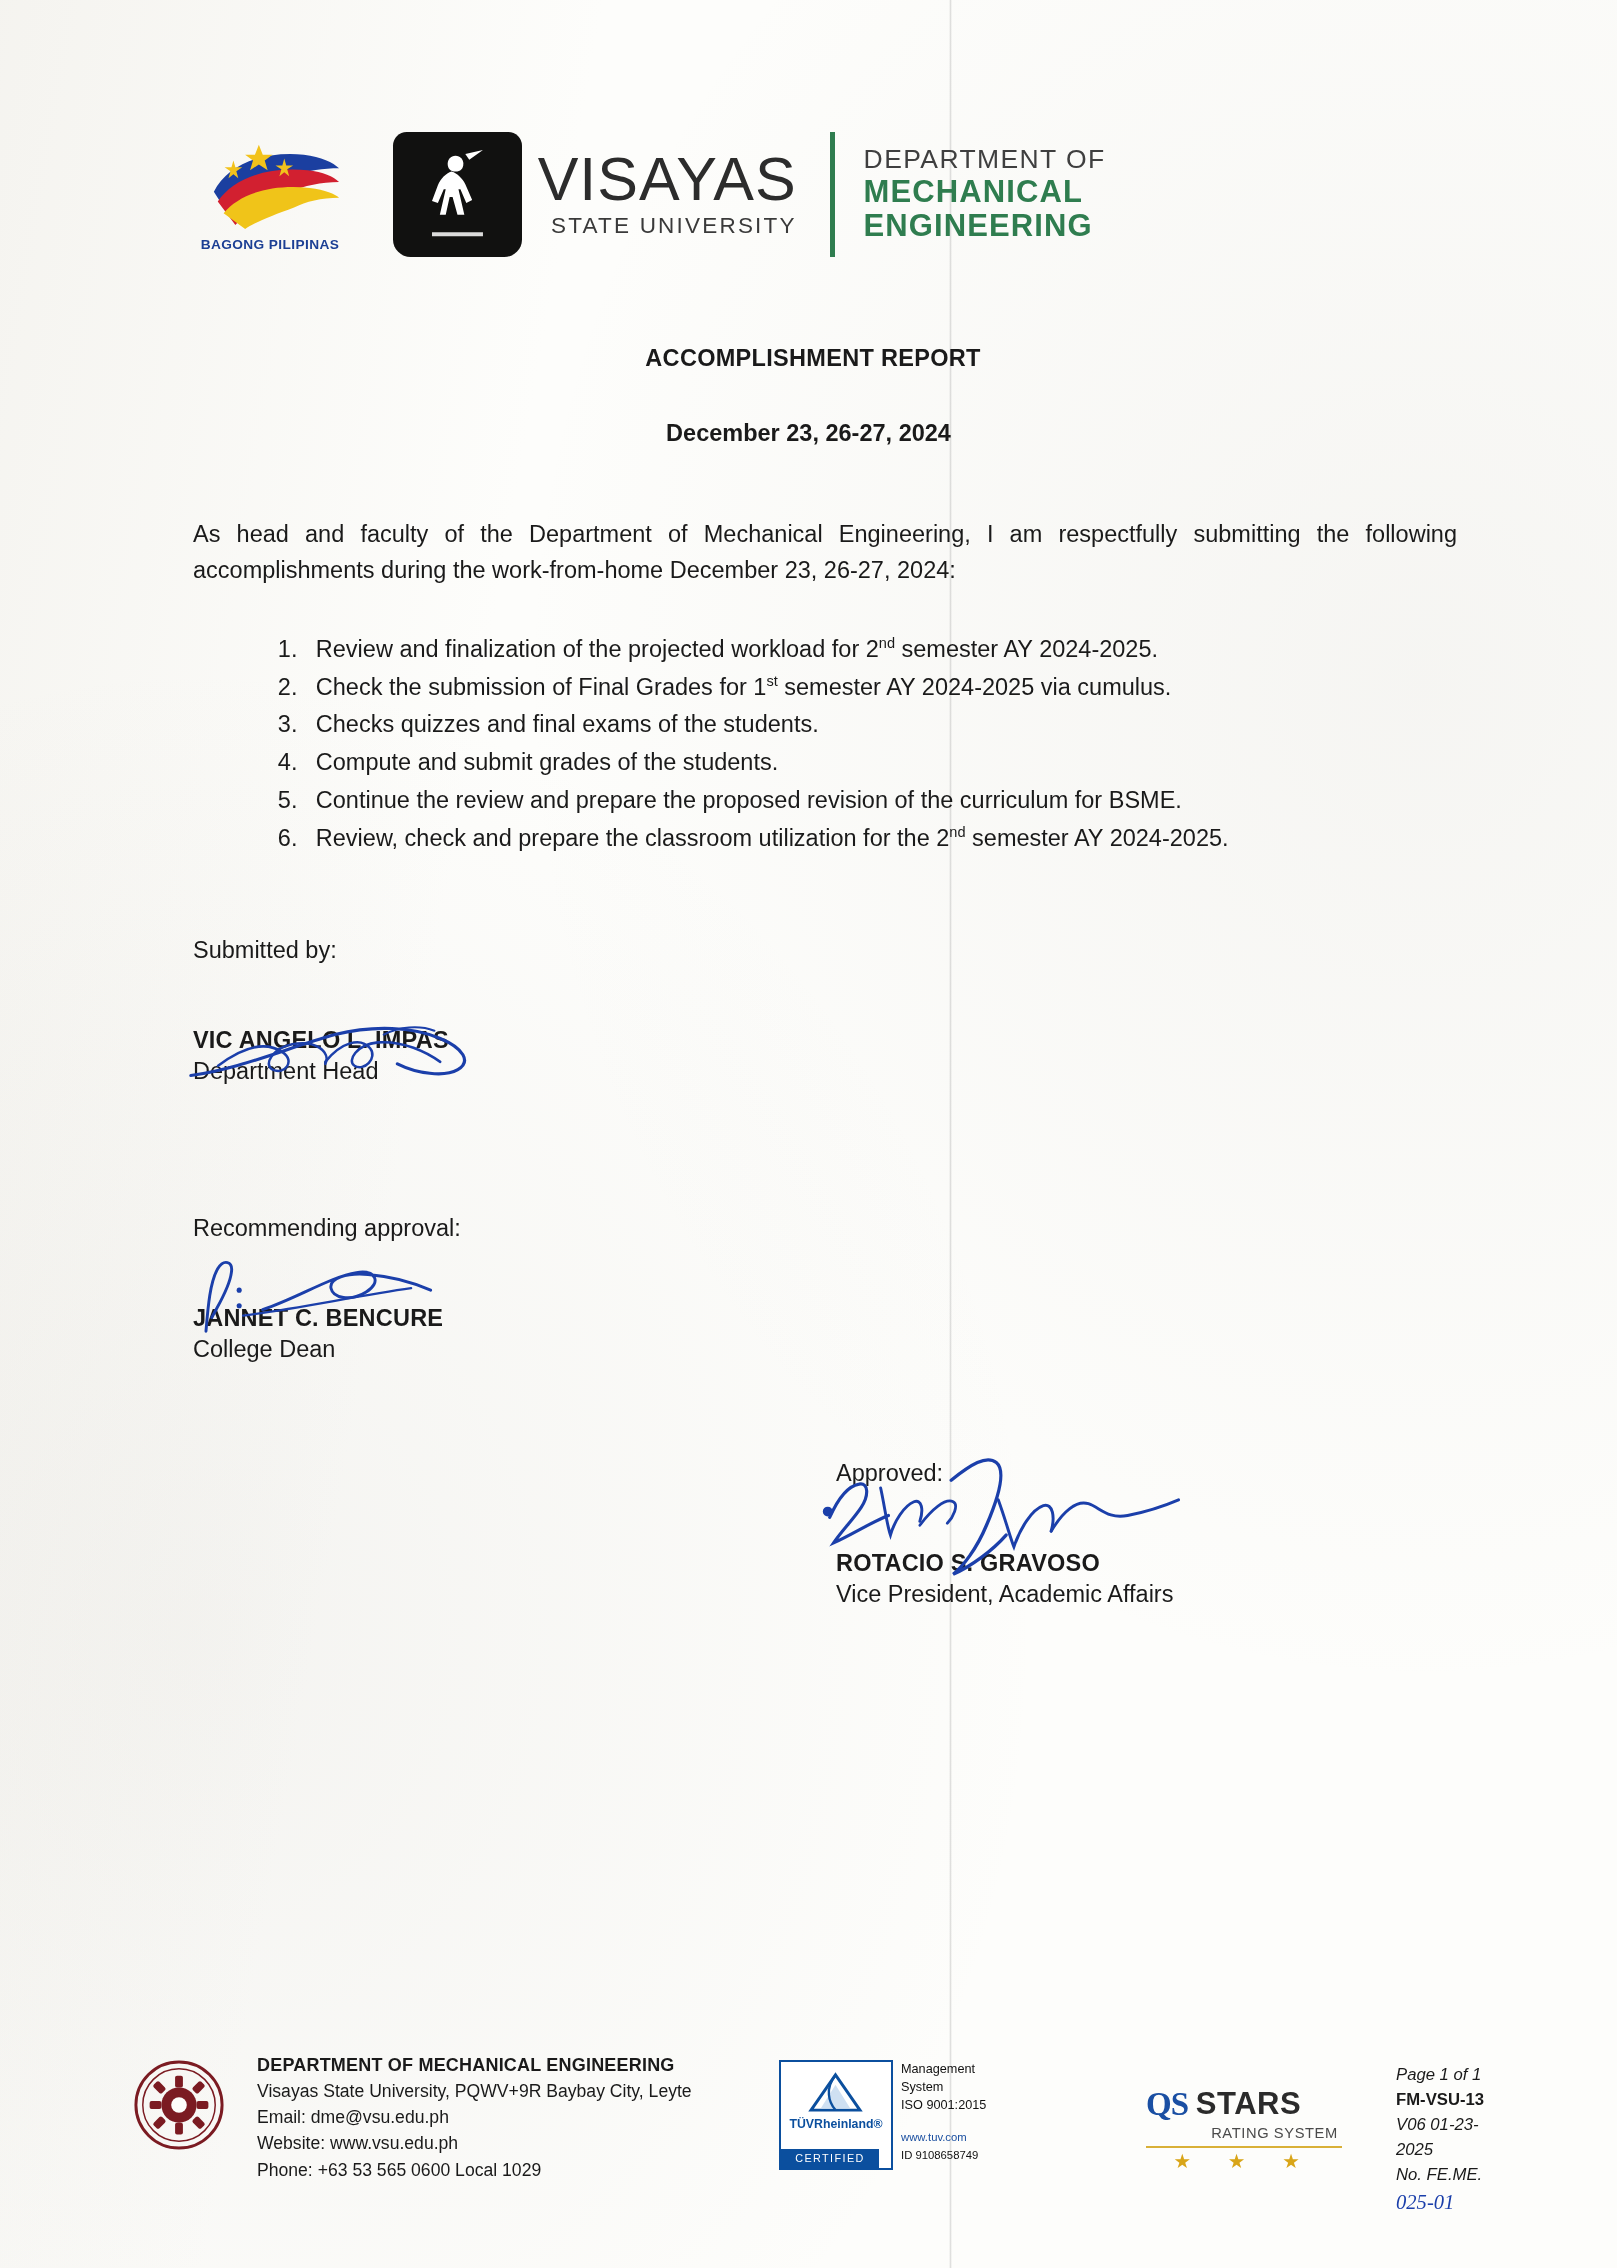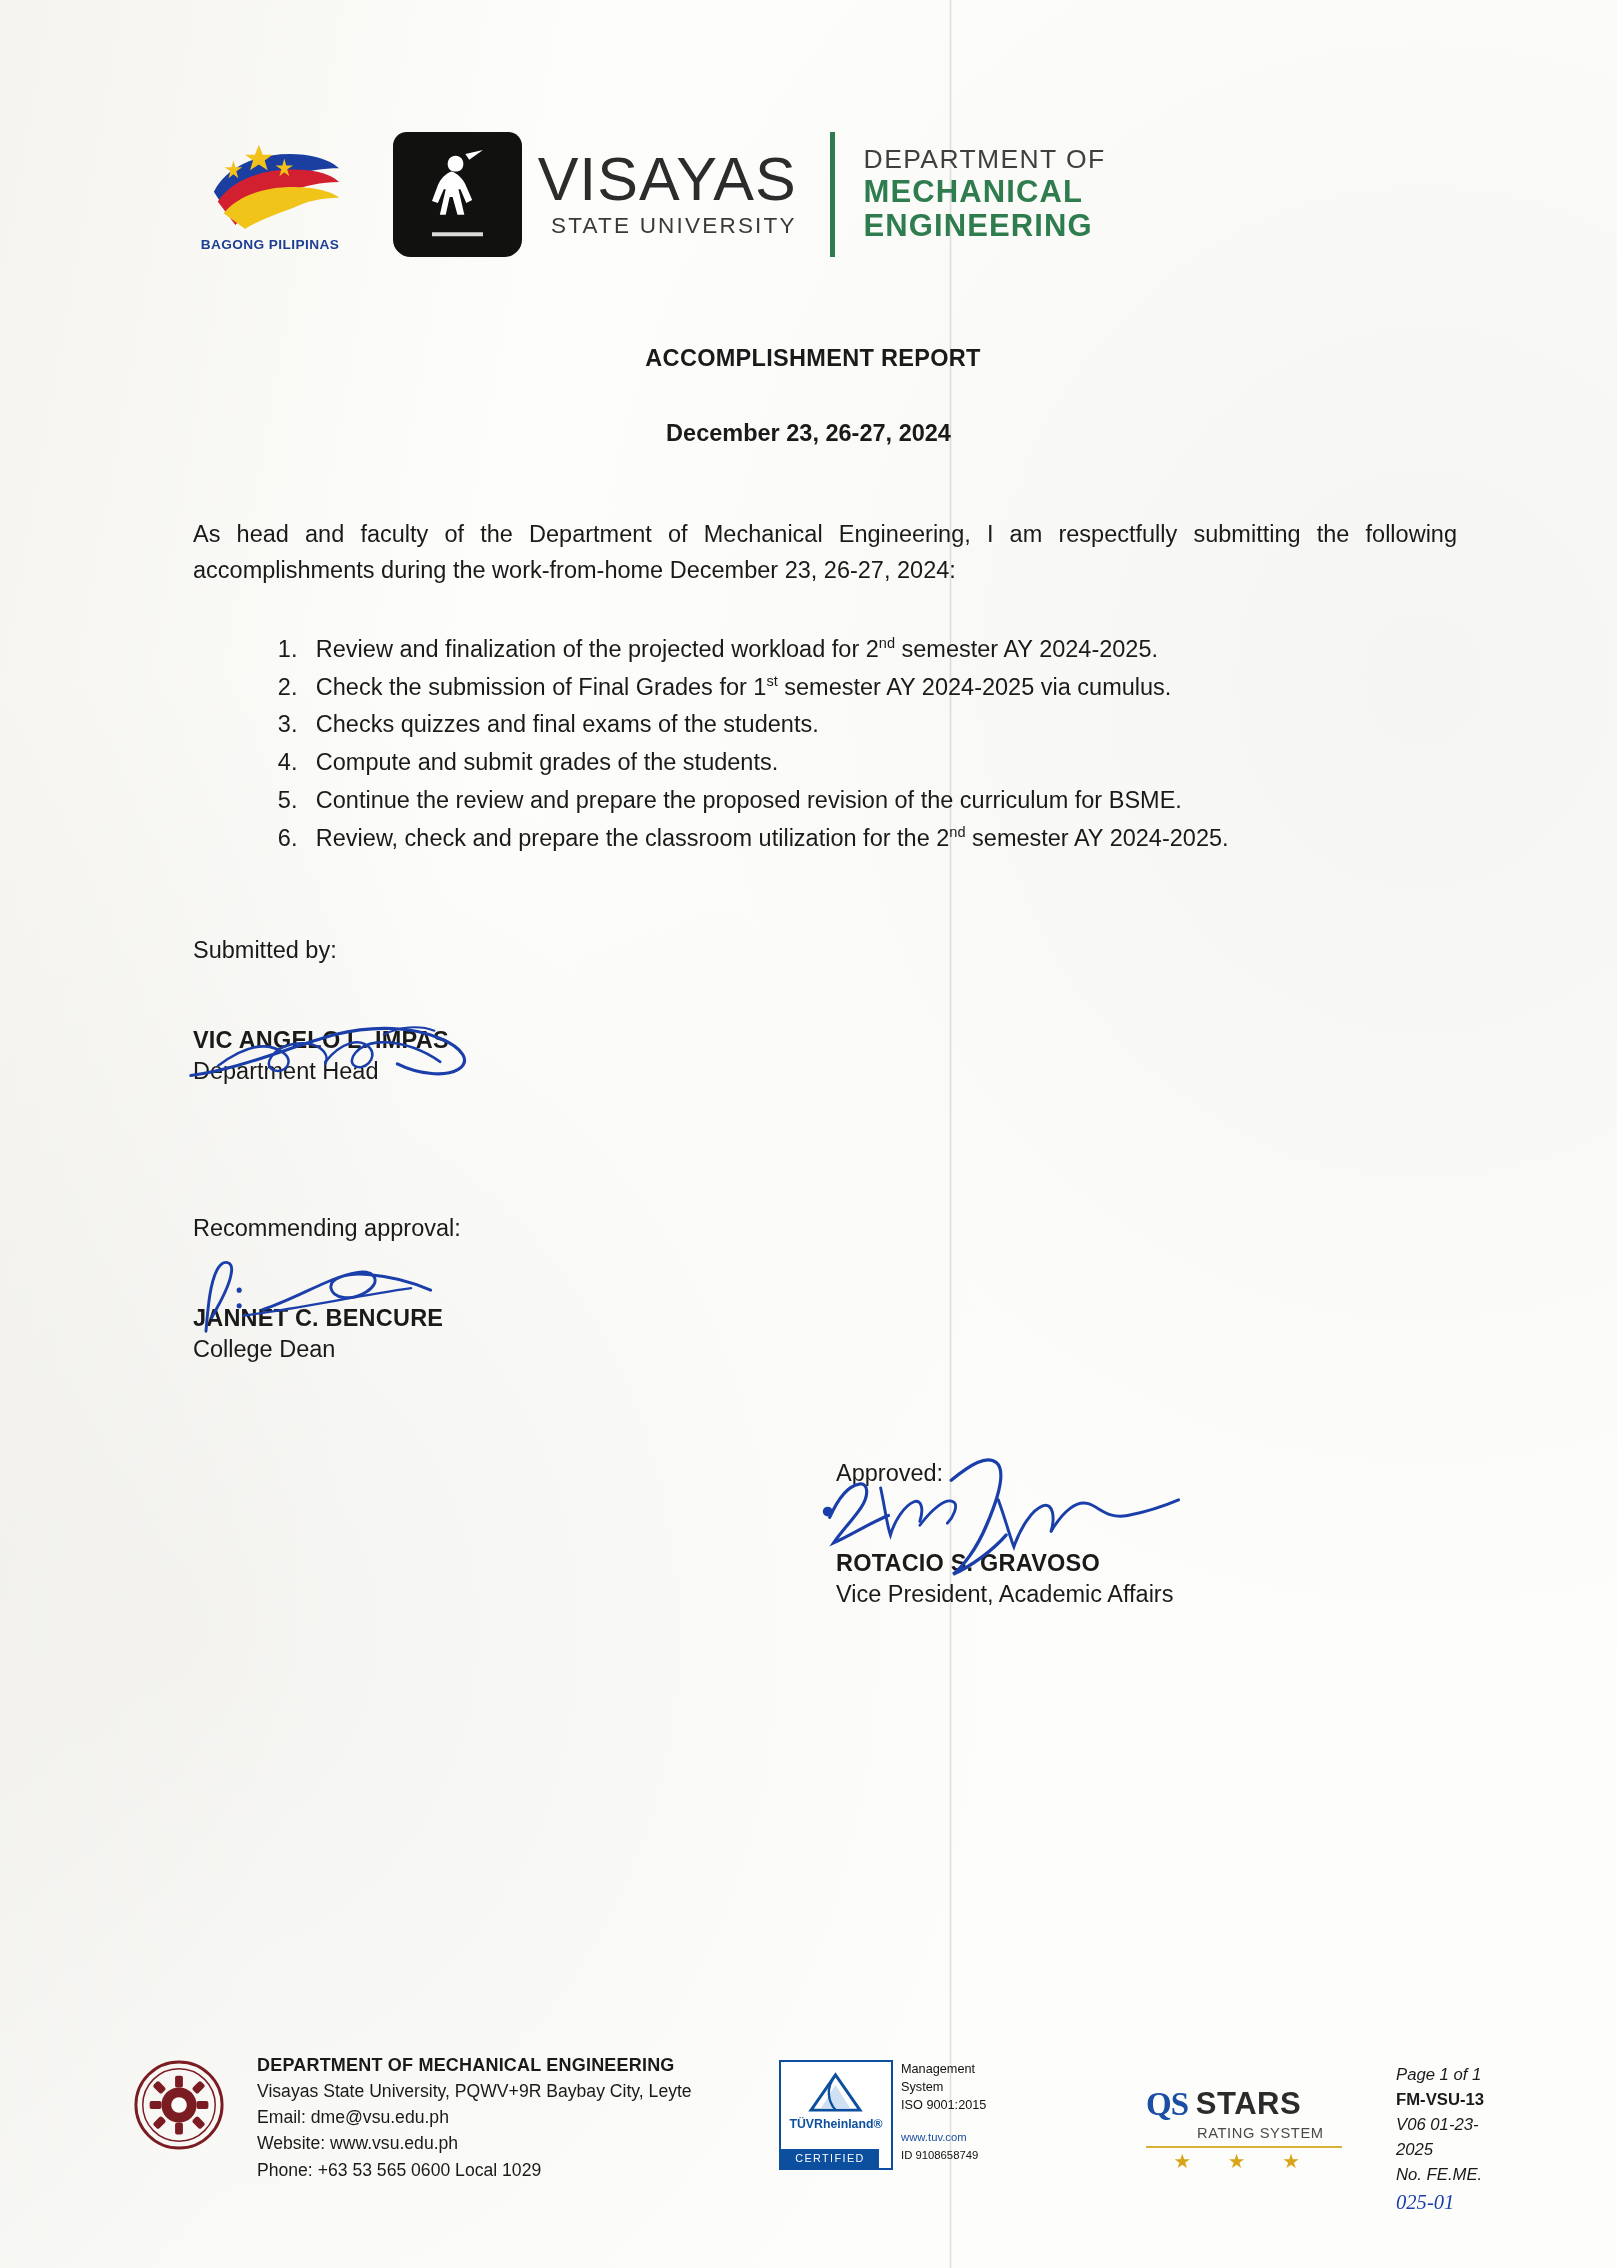--- a/index.html
+++ b/index.html
@@ -240,21 +240,21 @@
   .qs-top { display: flex; align-items: center; }
   .qs-logo {
     font-size: 33px; font-weight: bold; color: #1a4fa3;
     font-family: "Liberation Serif", serif; letter-spacing: -1px;
   }
   .qs-stars {
     font-size: 31px; font-weight: bold; color: #2b2b2b; margin-left: 7.8px;
     letter-spacing: 0.5px;
   }
   .qs-sub {
-    font-size: 14.7px; color: #4a4a4a; letter-spacing: 0.6px; margin: 2px 0 5.9px 51px;
+    font-size: 14.7px; color: #4a4a4a; letter-spacing: 0.6px; margin: 2px 0 5.9px 51px; text-align: center;
   }
   .qs-rule { height: 2px; background: #d9b037; width: 196px; }
   .qs-starrow {
     color: #d9a518; font-size: 19.6px; letter-spacing: 15.7px; margin-top: 2px; padding-left: 27.4px;
   }
   .pagemeta {
     position: absolute;
     left: 1264px; top: 17.6px;
     font-size: 16.7px;
     line-height: 1.5;

